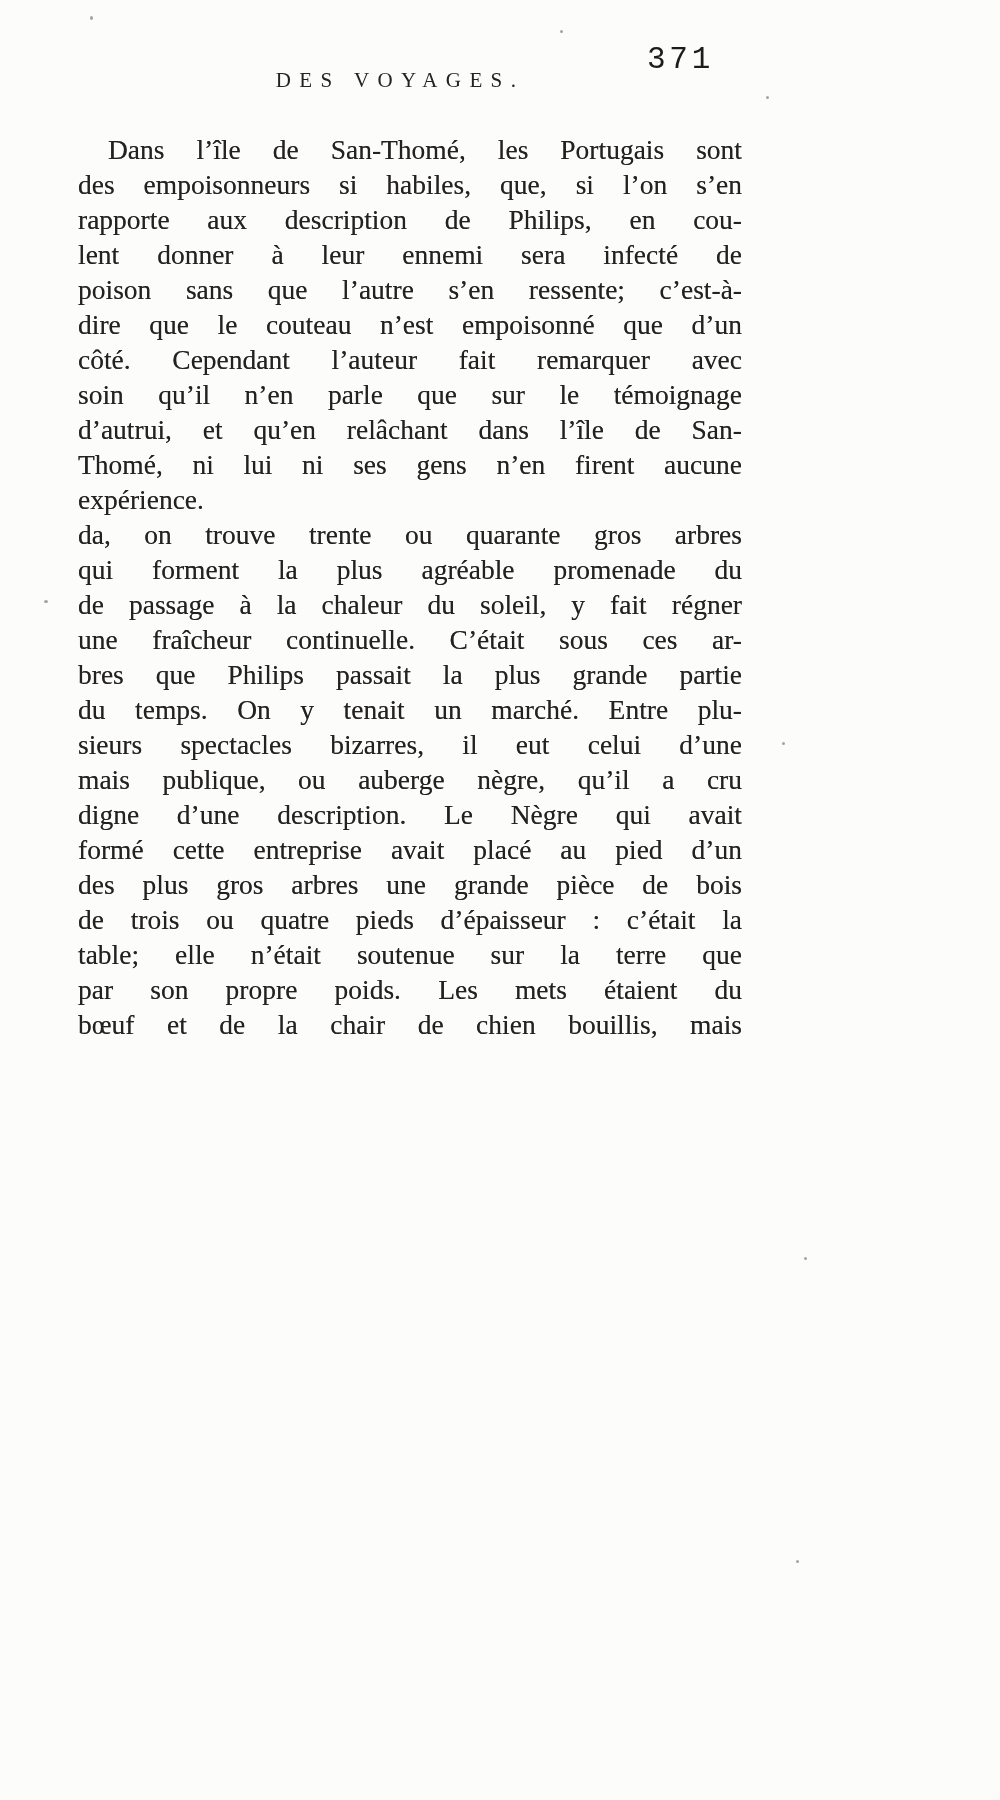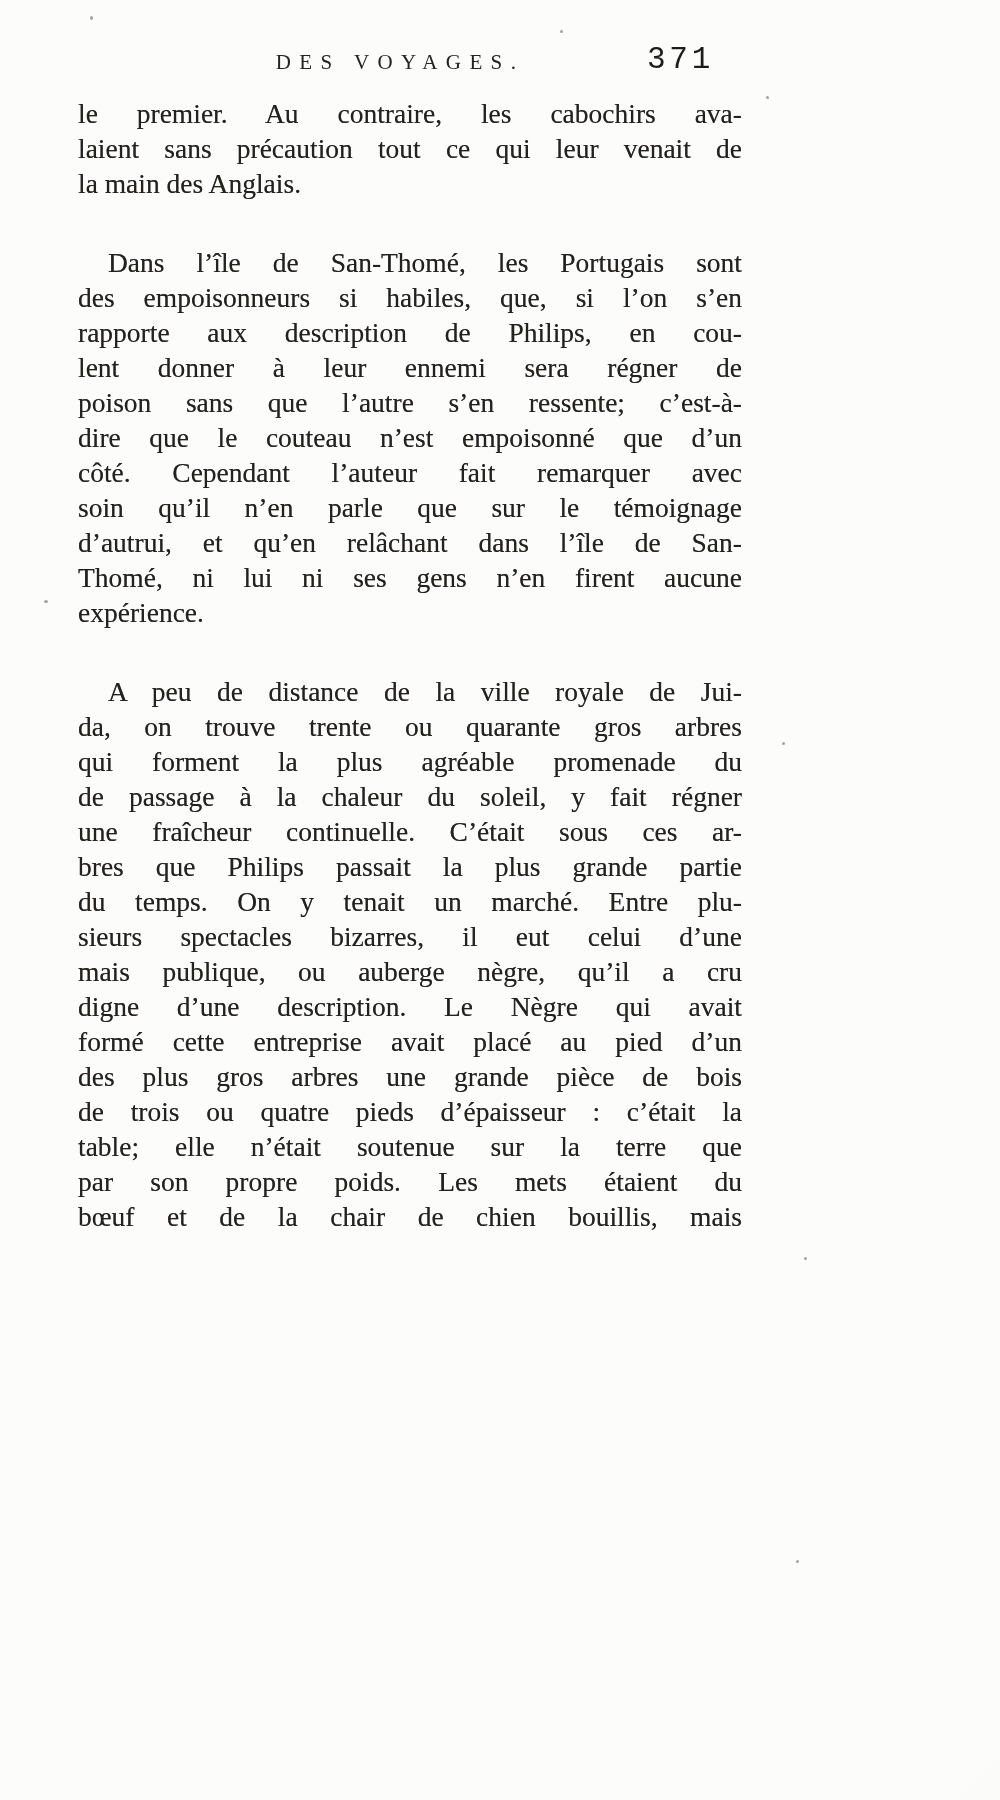--- a/index.html
+++ b/index.html
@@ -27,21 +27,21 @@
     top: 40px;
     width: 664px;
   }
   .running-header {
     position: relative;
     height: 48px;
   }
   .running-title {
     position: absolute;
     left: 50%;
-    top: 10px;
+    top: 28px;
     transform: translateX(-54%);
     font-size: 21px;
     letter-spacing: 0.40em;
     white-space: nowrap;
     color: #24231f;
   }
   .page-number {
     position: absolute;
     right: 28px;
     top: 2px;
@@ -98,39 +98,33 @@
   <div class="speck s6"></div>
   <div class="speck s7"></div>
 
   <div class="text-block">
     <div class="running-header">
       <span class="running-title">DES VOYAGES.</span>
       <span class="page-number">371</span>
     </div>
     <div class="body-text">
         <div class="paragraph">
-          <div class="line">le premier. Au contraire, les cabochirs ava-</div>
-          <div class="line">laient sans précaution tout ce qui leur venait de</div>
-          <div class="line last">la main des Anglais.</div>
-        </div>
-        <div class="paragraph">
           <div class="line indent">Dans l’île de San-Thomé, les Portugais sont</div>
           <div class="line">des empoisonneurs si habiles, que, si l’on s’en</div>
           <div class="line">rapporte aux description de Philips, en cou-</div>
-          <div class="line">lent donner à leur ennemi sera régner de</div>
+          <div class="line">lent donner à leur ennemi sera infecté de</div>
           <div class="line">poison sans que l’autre s’en ressente; c’est-à-</div>
           <div class="line">dire que le couteau n’est empoisonné que d’un</div>
           <div class="line">côté. Cependant l’auteur fait remarquer avec</div>
           <div class="line">soin qu’il n’en parle que sur le témoignage</div>
           <div class="line">d’autrui, et qu’en relâchant dans l’île de San-</div>
           <div class="line">Thomé, ni lui ni ses gens n’en firent aucune</div>
           <div class="line last">expérience.</div>
         </div>
         <div class="paragraph">
-          <div class="line indent">A peu de distance de la ville royale de Jui-</div>
           <div class="line">da, on trouve trente ou quarante gros arbres</div>
           <div class="line">qui forment la plus agréable promenade du</div>
           <div class="line">de passage à la chaleur du soleil, y fait régner</div>
           <div class="line">une fraîcheur continuelle. C’était sous ces ar-</div>
           <div class="line">bres que Philips passait la plus grande partie</div>
           <div class="line">du temps. On y tenait un marché. Entre plu-</div>
           <div class="line">sieurs spectacles bizarres, il eut celui d’une</div>
           <div class="line">mais publique, ou auberge nègre, qu’il a cru</div>
           <div class="line">digne d’une description. Le Nègre qui avait</div>
           <div class="line">formé cette entreprise avait placé au pied d’un</div>

